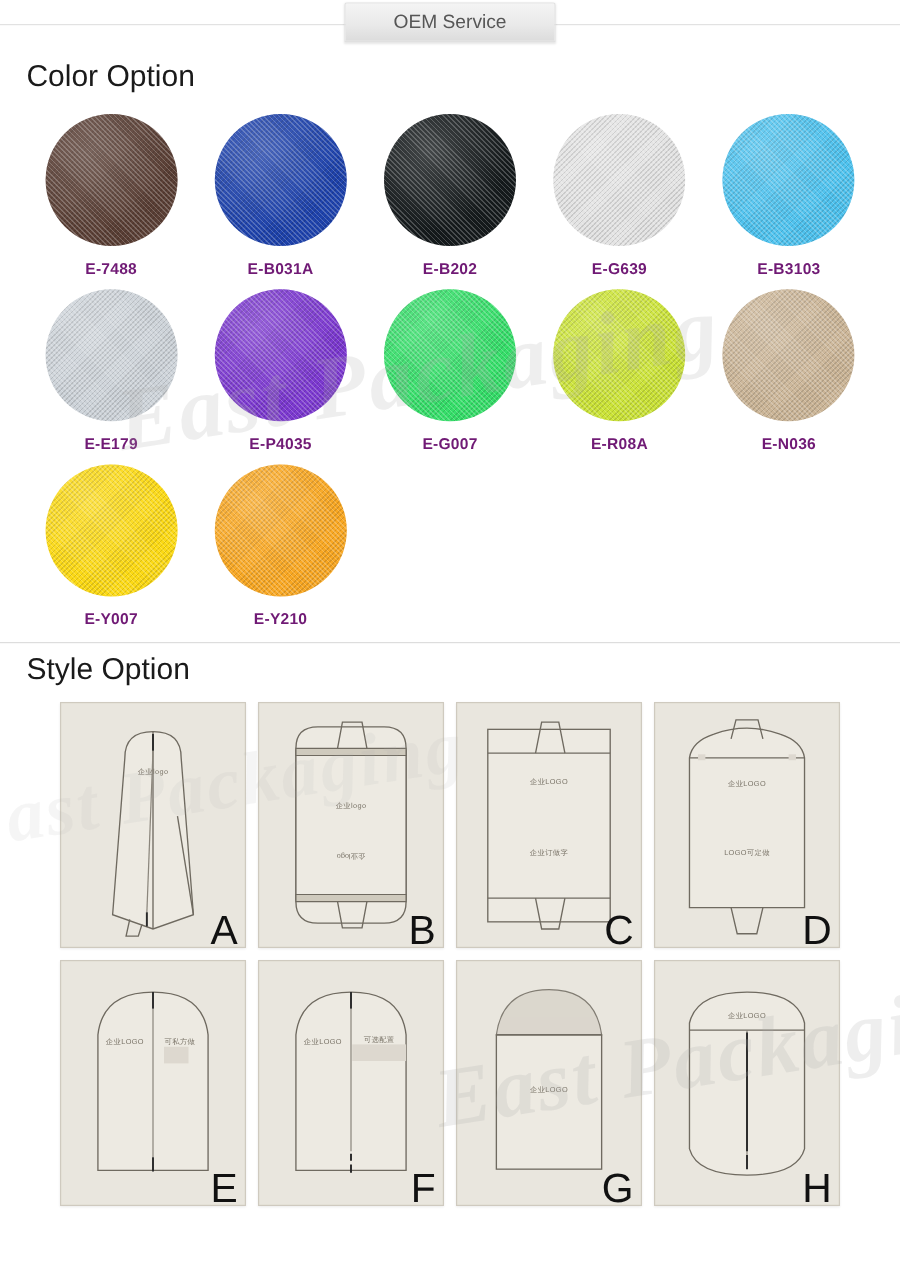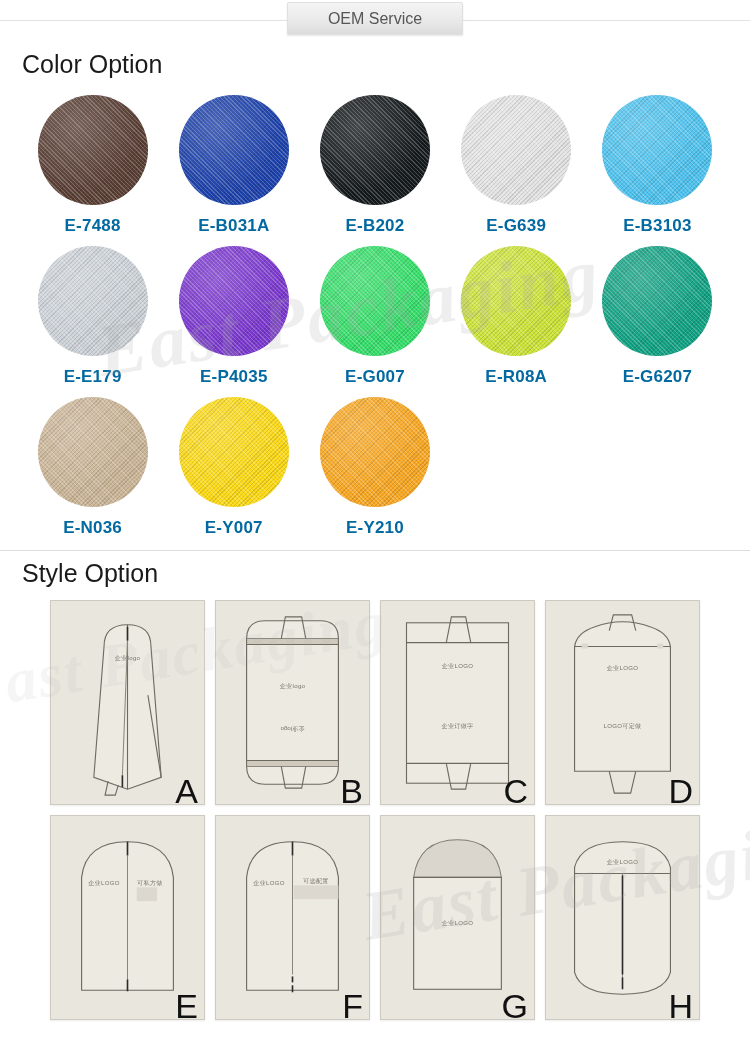--- a/index.html
+++ b/index.html
@@ -107,23 +107,23 @@
   }
   .swatch-disc::after {
     content: "";
     position: absolute;
     inset: 0;
     border-radius: 50%;
     background: radial-gradient(circle at 34% 28%, rgba(255,255,255,.20), rgba(255,255,255,0) 62%);
   }
   .swatch-label {
     margin-top: 11px;
-    font-size: 17px;
+    font-size: 13px;
     font-weight: bold;
-    color: #0369a1;
+    color: #701a75;
     letter-spacing: .2px;
   }
 
   
   .divider {
     margin: 12px 0 0 0;
     height: 1px;
     background: #dddddd;
     width: 750px;
   }
@@ -213,24 +213,20 @@
     <div class="swatch-label">E-P4035</div>
   </div>
   <div class="swatch-cell">
     <div class="swatch-disc" style="background: rgb(53, 222, 105);"></div>
     <div class="swatch-label">E-G007</div>
   </div>
   <div class="swatch-cell">
     <div class="swatch-disc" style="background: rgb(203, 227, 55);"></div>
     <div class="swatch-label">E-R08A</div>
   </div>
-  <div class="swatch-cell">
-    <div class="swatch-disc" style="background: rgb(17, 162, 131);"></div>
-    <div class="swatch-label">E-G6207</div>
-  </div>
 
   <div class="swatch-cell">
     <div class="swatch-disc" style="background: rgb(203, 181, 151);"></div>
     <div class="swatch-label">E-N036</div>
   </div>
   <div class="swatch-cell">
     <div class="swatch-disc" style="background: rgb(251, 217, 20);"></div>
     <div class="swatch-label">E-Y007</div>
   </div>
   <div class="swatch-cell">

